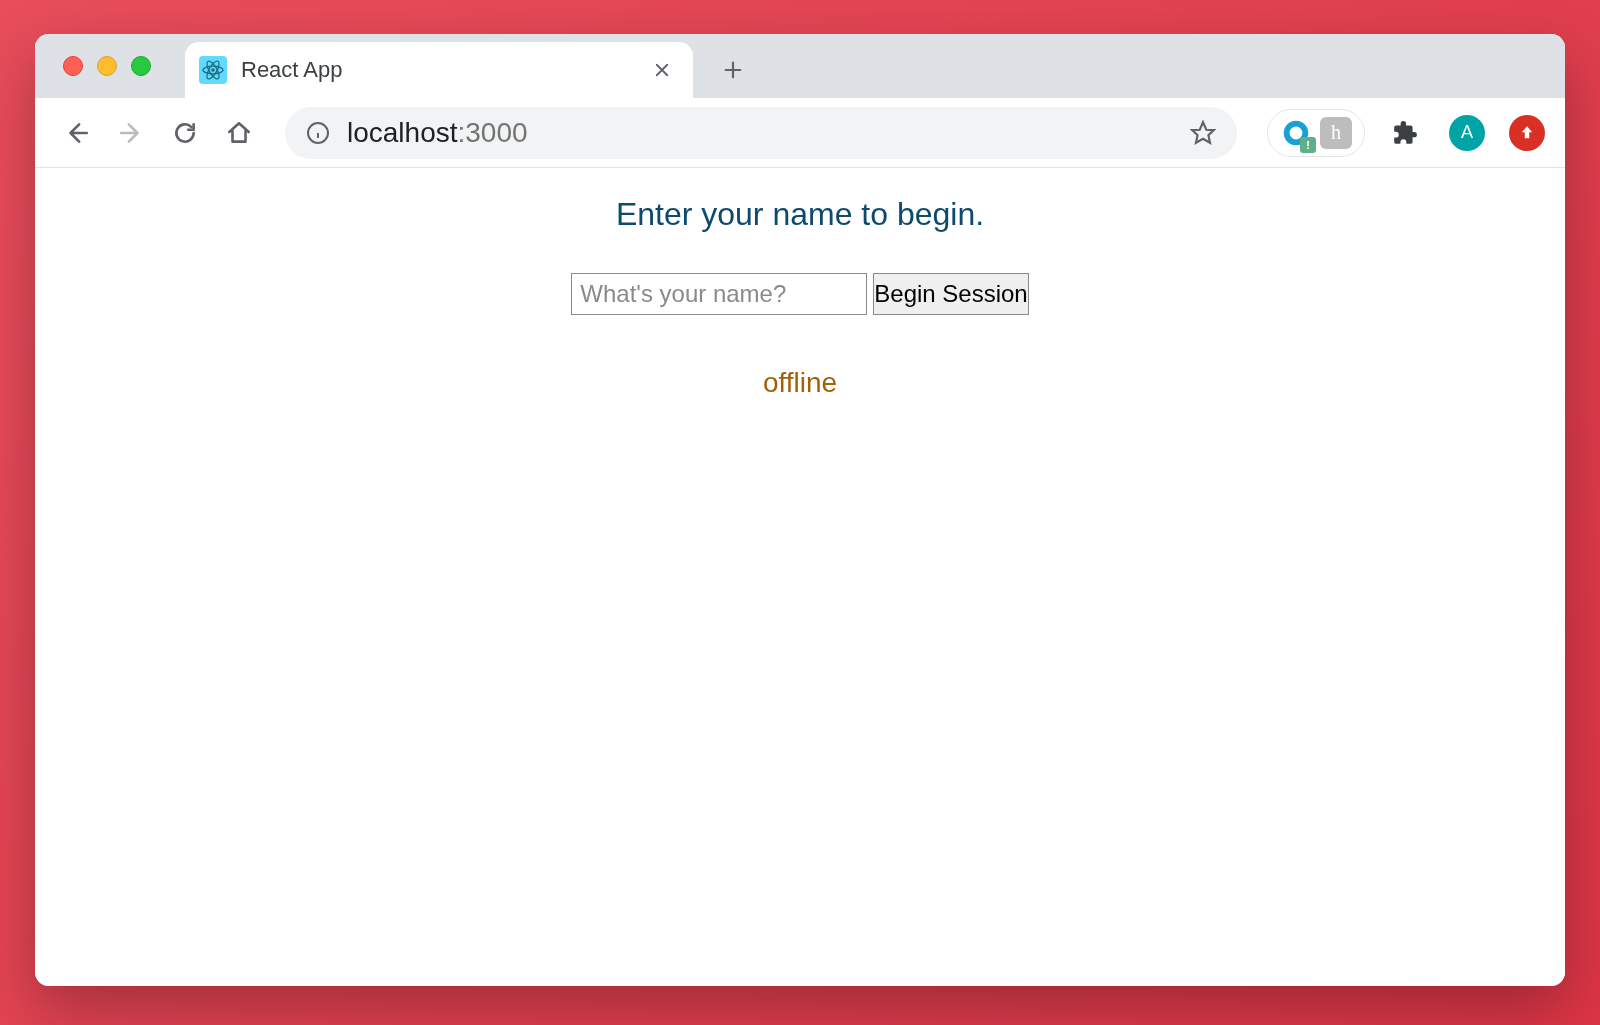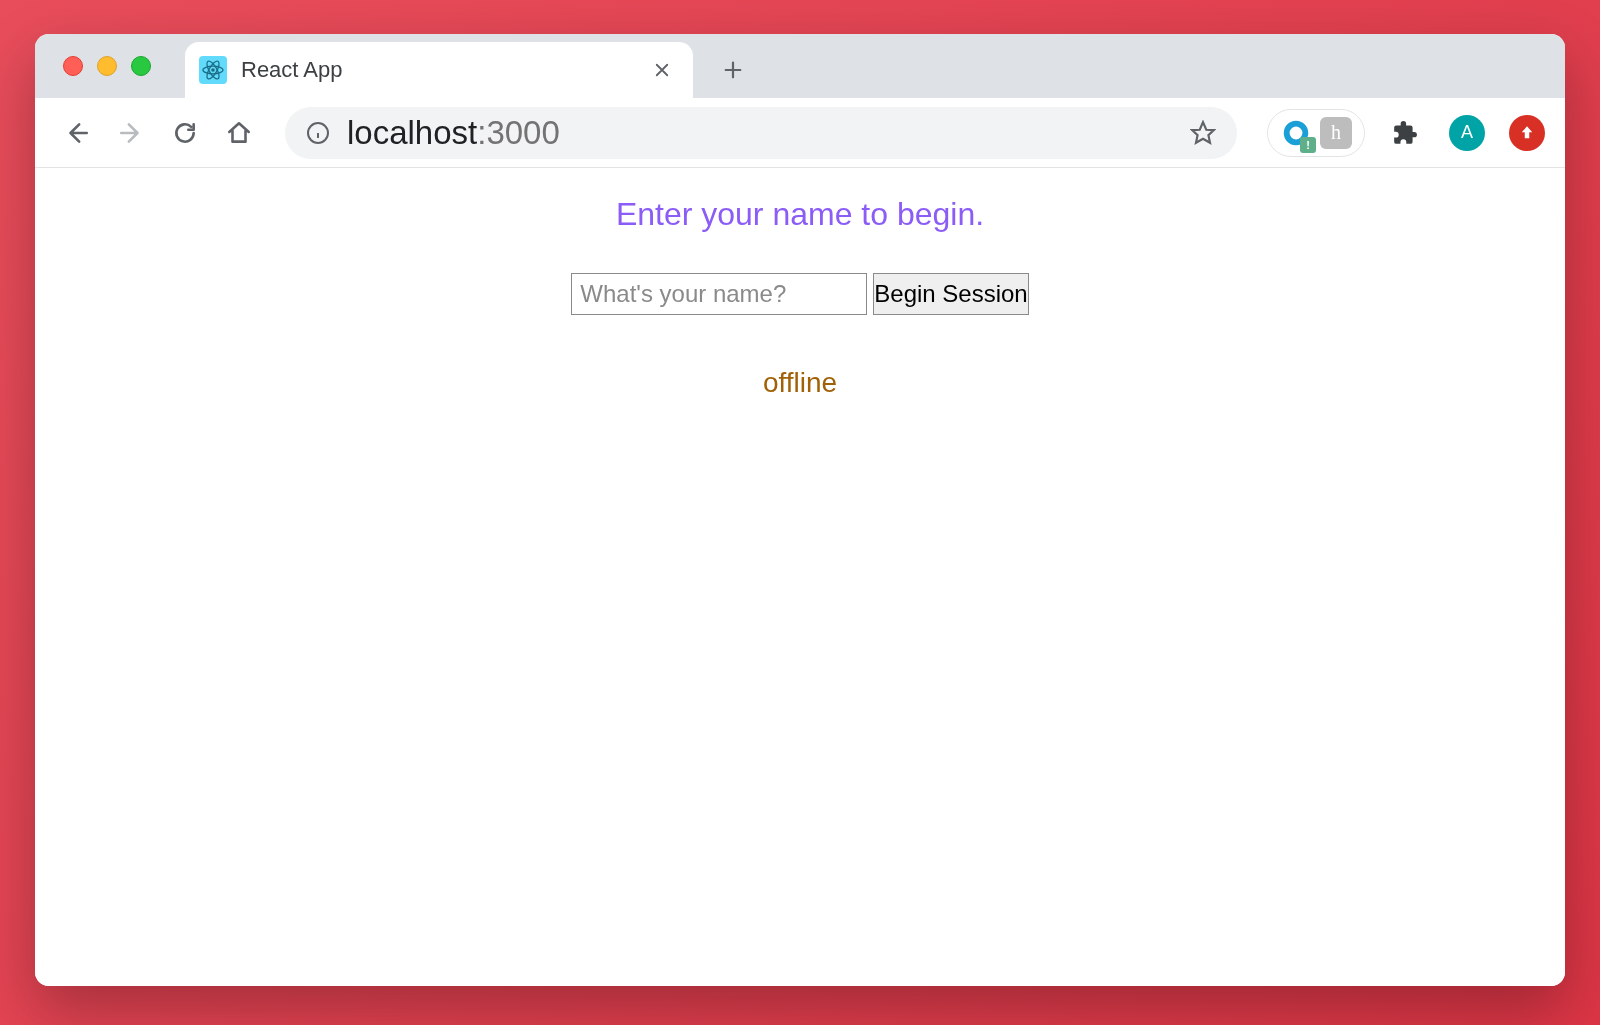--- a/index.html
+++ b/index.html
@@ -90,21 +90,21 @@
     .nav-btn.disabled { color:#b9bcbf; }
     .nav-btn svg { width:26px;height:26px;stroke:currentColor;fill:none;stroke-width:2.4;stroke-linecap:round;stroke-linejoin:round; }
     .omnibox {
       flex:1;
       height:52px;
       background:#f1f3f4;
       border-radius:26px;
       display:flex;align-items:center;
       padding:0 18px;
       margin: 0 14px;
-      font-size:33px;
+      font-size:28px;
     }
     .site-info {
       width:30px;height:30px;display:flex;align-items:center;justify-content:center;
       color:#5f6368;margin-right:14px;
     }
     .site-info svg{width:24px;height:24px;stroke:currentColor;fill:none;stroke-width:2;}
     .url-host { color:#202124; }
     .url-port { color:#737373; }
     .omnibox-spacer{flex:1;}
     .star-btn{
@@ -136,21 +136,21 @@
       display:flex;align-items:center;justify-content:center;margin-left:14px;
     }
     .update-btn svg{width:18px;height:18px;fill:#fff;}
     .viewport{
       flex:1;background:#fff;
       padding-top:28px;
       text-align:center;
     }
     .heading{
       font-size:32px;
-      color:#8b5cf6;
+      color:#0c4a6e;
       font-weight:400;
     }
     .form-row{
       margin-top:40px;
       display:flex;justify-content:center;gap:6px;
     }
     .name-input{
       width:296px;height:42px;
       font-size:24px;
       padding:2px 8px;

